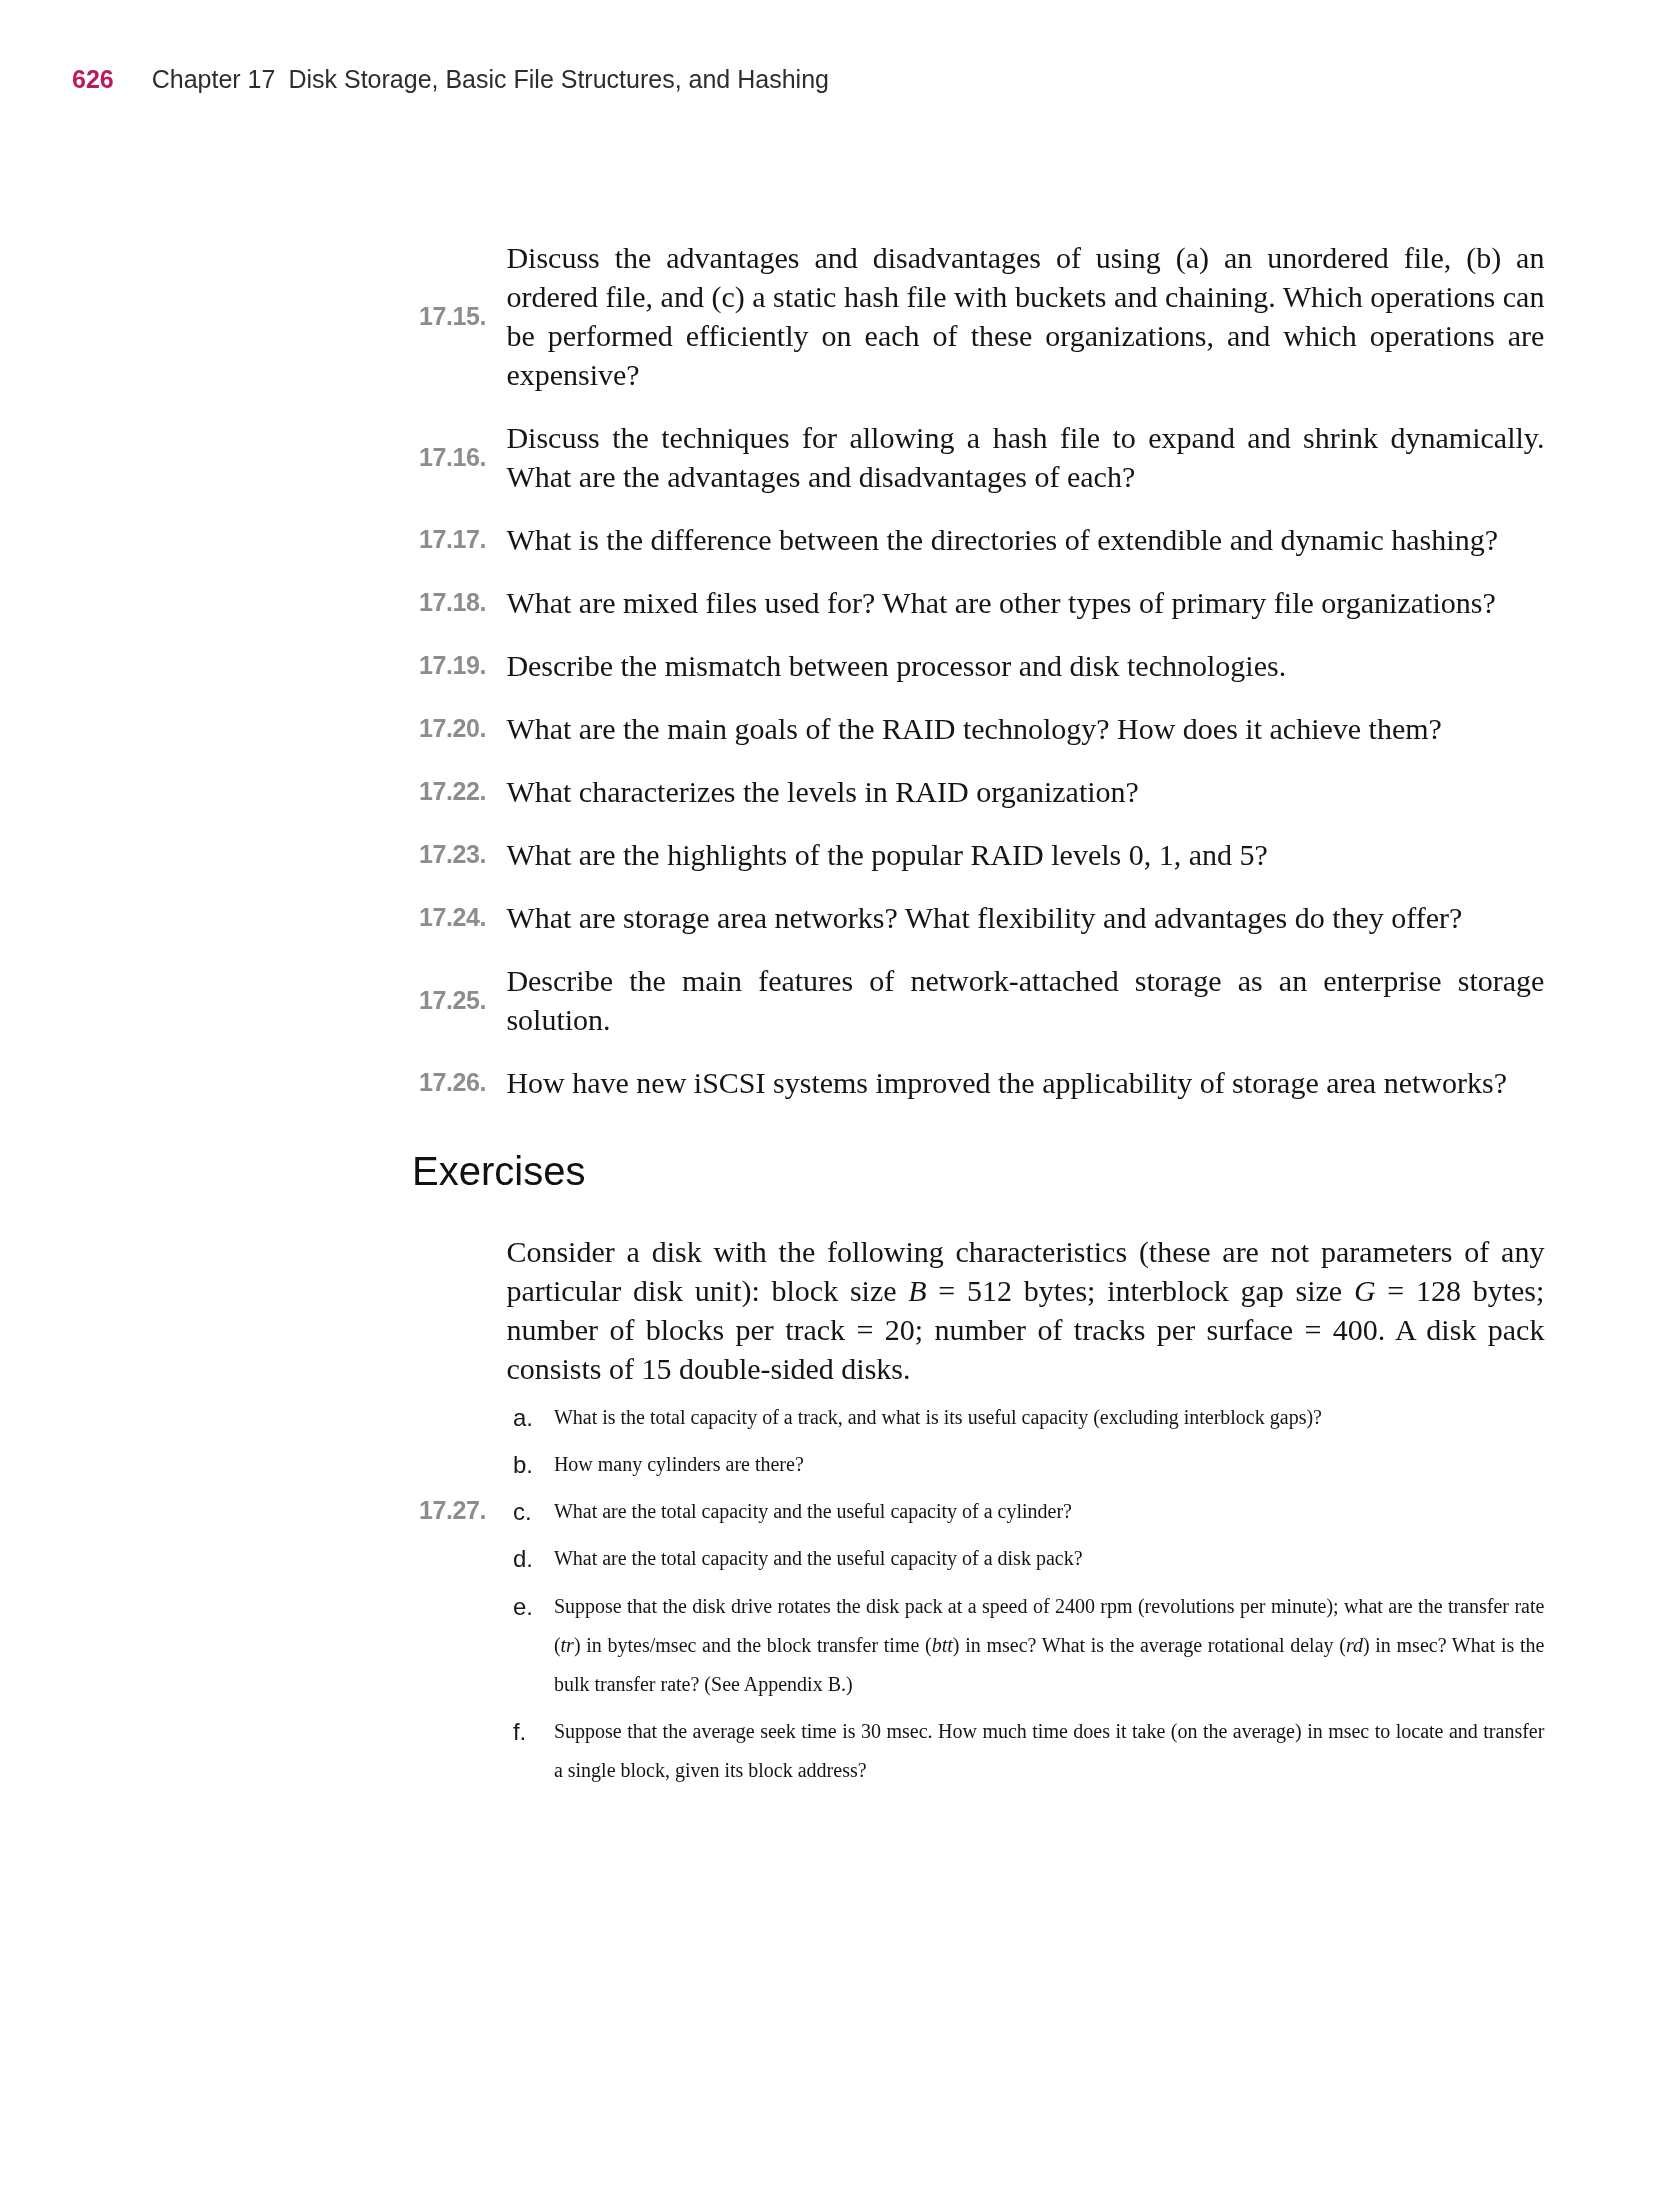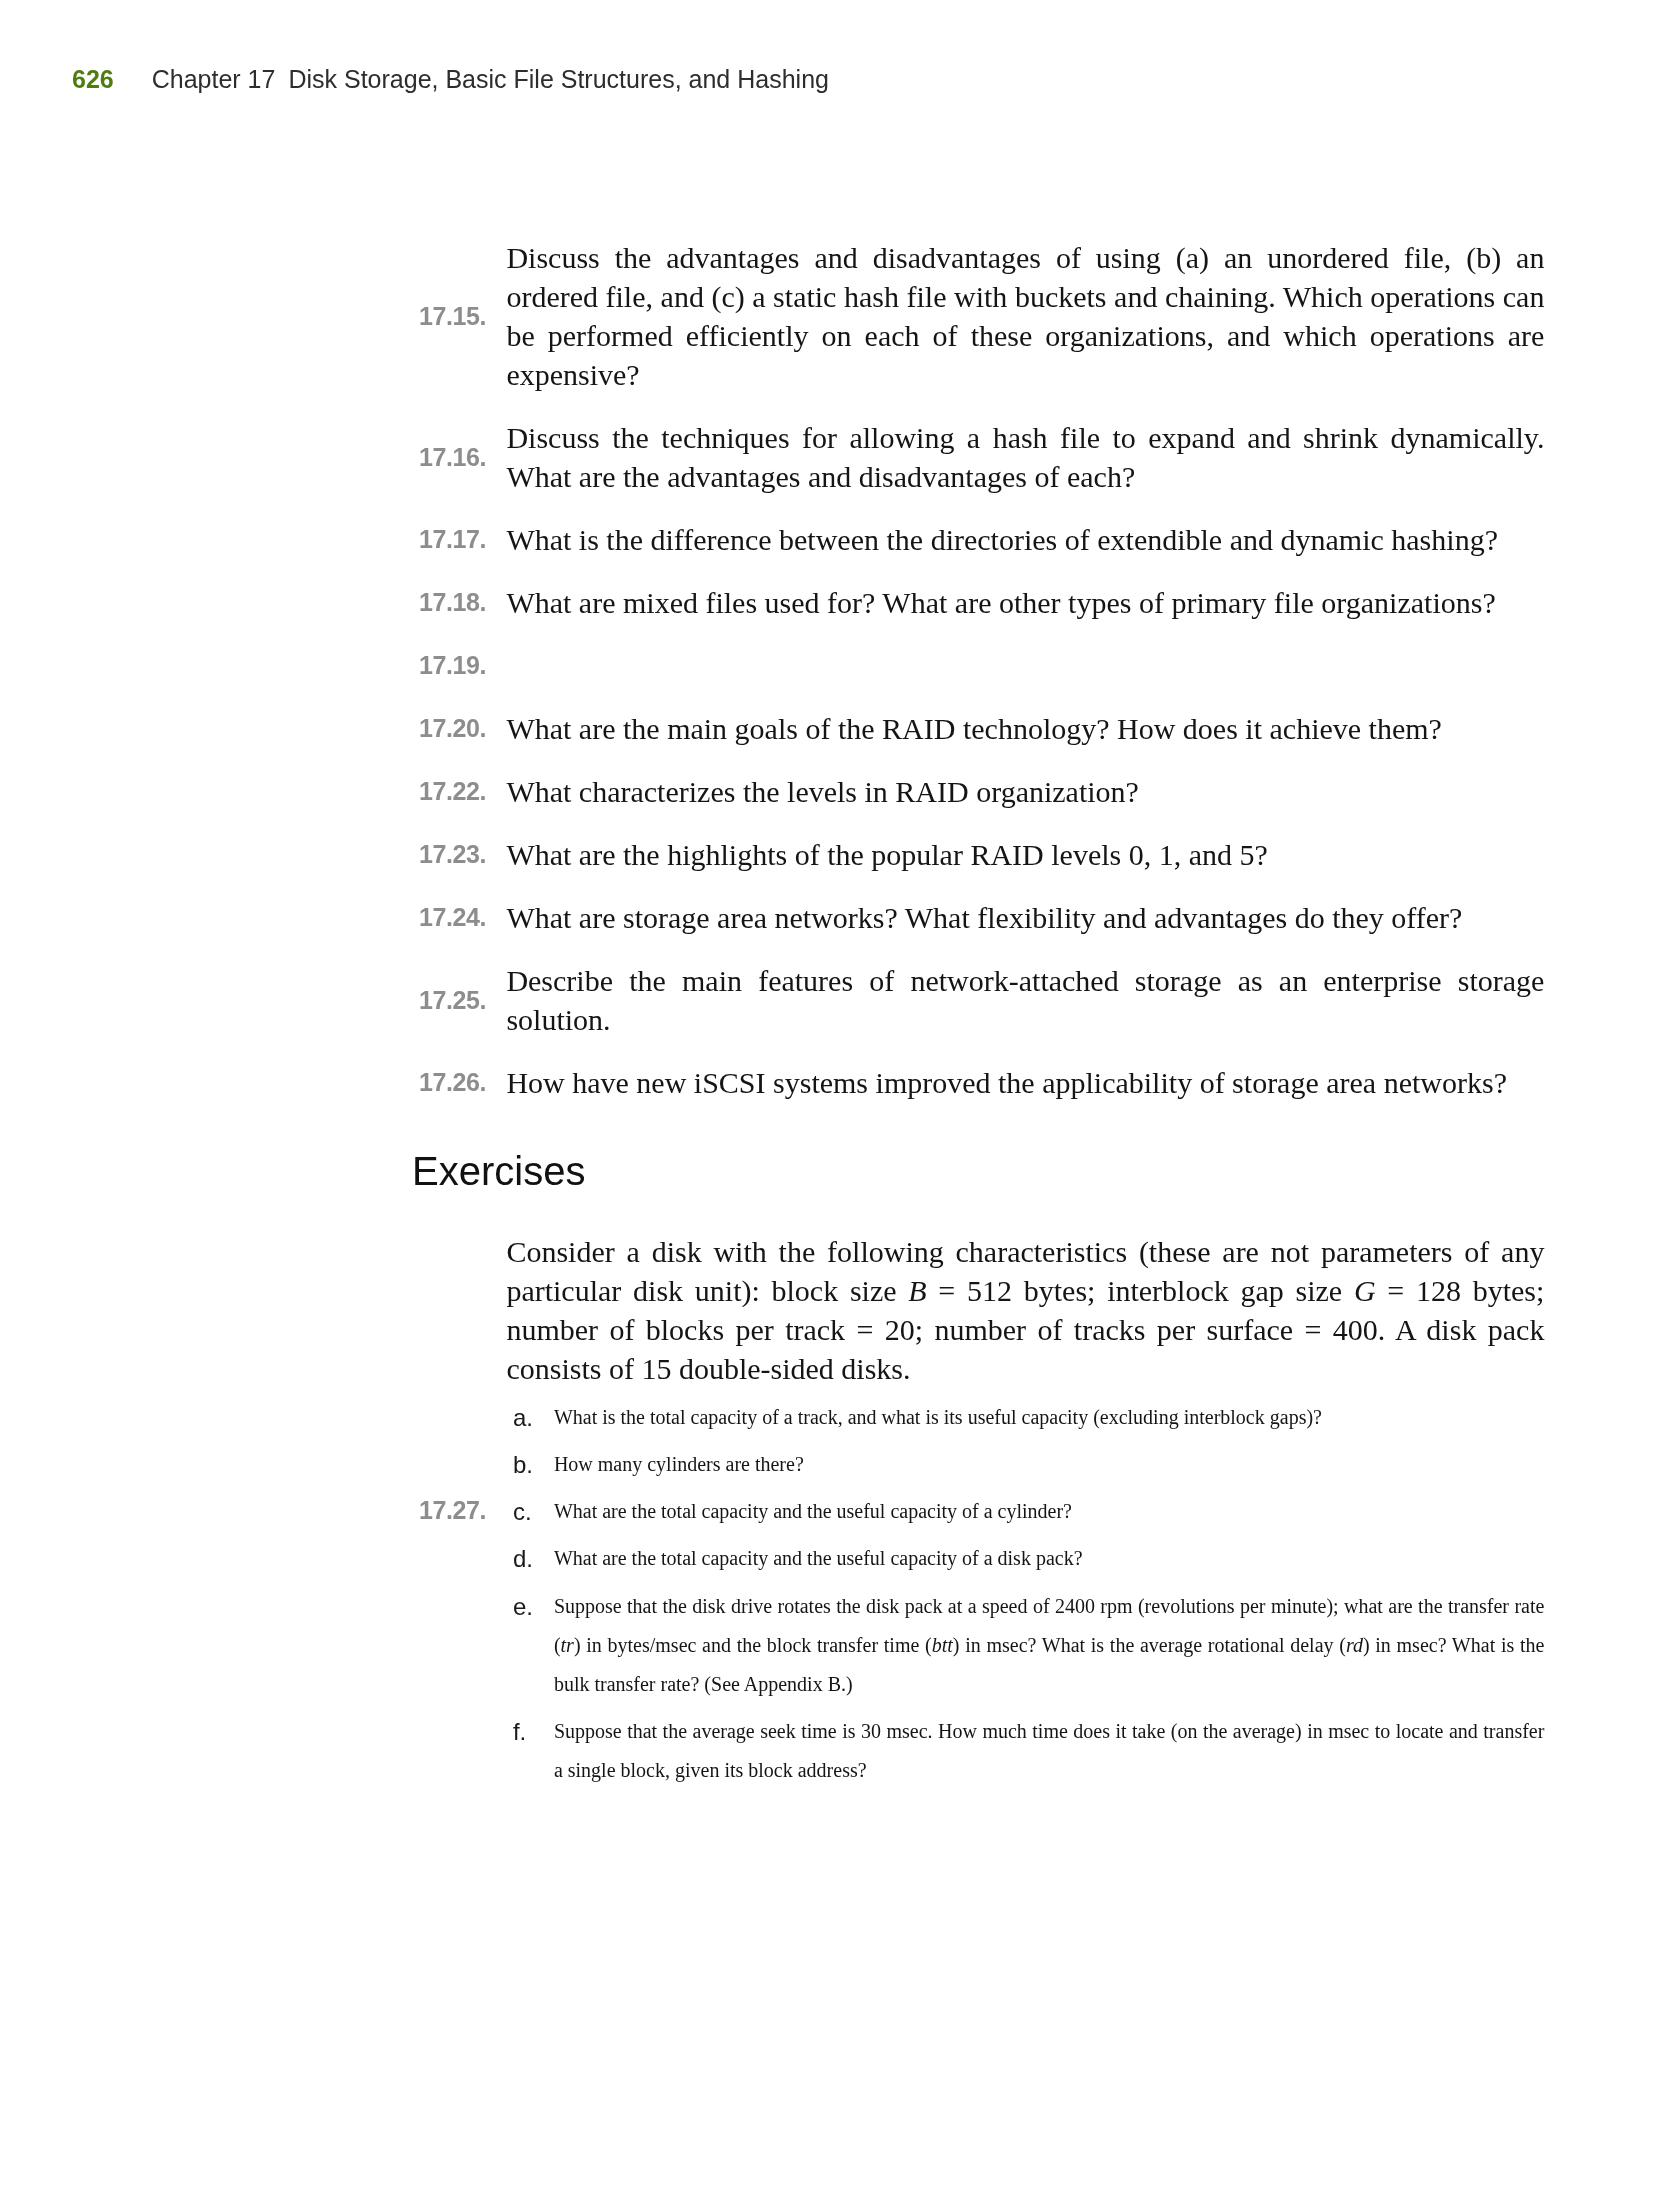--- a/index.html
+++ b/index.html
@@ -20,21 +20,21 @@
     position: absolute;
     top: 65px;
     left: 72px;
     font-family: "Liberation Sans", sans-serif;
     font-size: 25px;
     color: #2d2d2d;
     white-space: nowrap;
   }
   .runhead .pagenum {
     font-weight: bold;
-    color: #4d7c0f;
+    color: #be185d;
     margin-right: 38px;
   }
   .runhead .chnum { margin-right: 13px; text-align: center; }
 
   
   .main {
     position: absolute;
     top: 214px;
     left: 343px;
     width: 1202px;
@@ -130,20 +130,23 @@
           </div>
         </div>
         <div class="q">
           <div class="qnum">17.18.</div>
           <div class="qbody">
             <div class="para">What are mixed files used for? What are other types of primary file organizations?</div>
           </div>
         </div>
         <div class="q">
           <div class="qnum">17.19.</div>
+          <div class="qbody">
+            <div class="para">Describe the mismatch between processor and disk technologies.</div>
+          </div>
         </div>
         <div class="q">
           <div class="qnum">17.20.</div>
           <div class="qbody">
             <div class="para">What are the main goals of the RAID technology? How does it achieve them?</div>
           </div>
         </div>
         <div class="q">
           <div class="qnum">17.22.</div>
           <div class="qbody">

